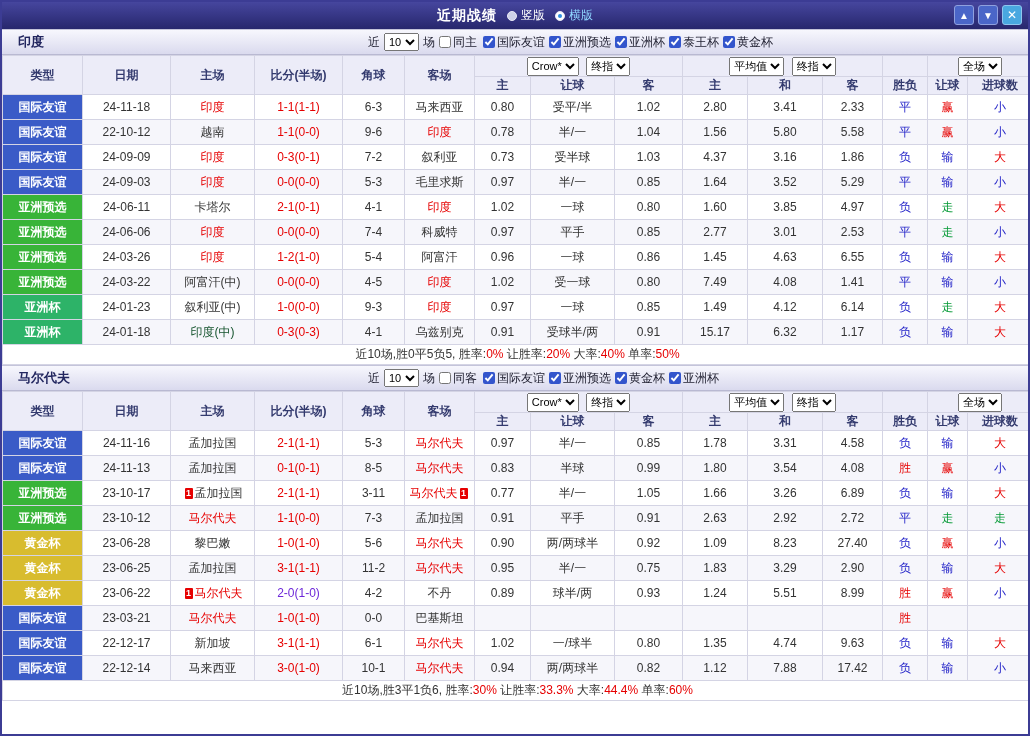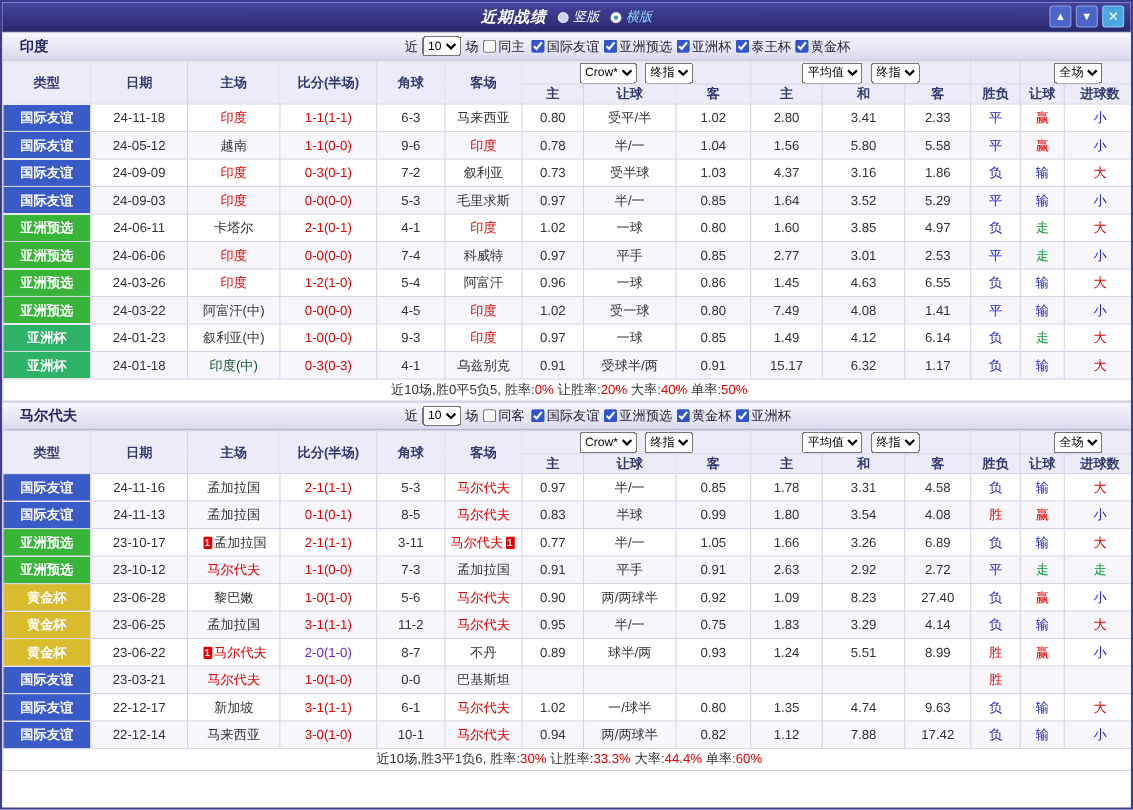--- a/index.html
+++ b/index.html
@@ -9,21 +9,21 @@
     width:1030px; height:736px; margin:0 auto; background:#fff;
     border:2px solid #3c3c94; display:flex; flex-direction:column; overflow:hidden;
     font-size:12px; color:#333;
   }
   
   .titlebar {
     flex:0 0 27px; height:27px; position:relative;
     background:linear-gradient(#46469e, #27276d);
     display:flex; align-items:center; color:#fff;
   }
-  .tb-center { margin:0 auto; display:flex; align-items:center; gap:10px;font-style:italic; }
+  .tb-center { margin:0 auto; display:flex; align-items:center; gap:10px; }
   .tb-title { font-weight:bold; font-size:14px; letter-spacing:1px; }
   .mode { display:inline-flex; align-items:center; gap:4px; cursor:pointer; font-size:12px; }
   .radio {
     width:10px; height:10px; border:1px solid #e8e8f6; border-radius:50%;
     background:#cfd2e8; position:relative; display:inline-block;
   }
   .mode.selected .radio { background:#fff; }
   .mode.selected .radio::after {
     content:""; position:absolute; left:2px; top:2px; width:4px; height:4px;
     border-radius:50%; background:#2f8fe0;
@@ -191,21 +191,21 @@
             <td>1.02</td>
             <td>2.80</td>
             <td>3.41</td>
             <td>2.33</td>
             <td style="color: rgb(35, 35, 200);">平</td>
             <td style="color: rgb(230, 0, 0);">赢</td>
             <td style="color: rgb(35, 35, 200);">小</td>
           </tr>
           <tr>
             <td style="color: rgb(255, 255, 255); font-weight: bold; background: rgb(58, 91, 199);">国际友谊</td>
-            <td>24-05-12</td>
+            <td>22-10-12</td>
             <td><span>越南</span></td>
             <td style="color: rgb(230, 0, 0);">1-1(0-0)</td>
             <td>9-6</td>
             <td><span style="color: rgb(230, 0, 0);">印度</span></td>
             <td>0.78</td>
             <td>半/一</td>
             <td>1.04</td>
             <td>1.56</td>
             <td>5.80</td>
             <td>5.58</td>
@@ -531,31 +531,31 @@
             <td>23-06-25</td>
             <td><span>孟加拉国</span></td>
             <td style="color: rgb(230, 0, 0);">3-1(1-1)</td>
             <td>11-2</td>
             <td><span style="color: rgb(230, 0, 0);">马尔代夫</span></td>
             <td>0.95</td>
             <td>半/一</td>
             <td>0.75</td>
             <td>1.83</td>
             <td>3.29</td>
-            <td>4.14</td>
+            <td>2.90</td>
             <td style="color: rgb(35, 35, 200);">负</td>
             <td style="color: rgb(35, 35, 200);">输</td>
             <td style="color: rgb(230, 0, 0);">大</td>
           </tr>
           <tr>
             <td style="color: rgb(255, 255, 255); font-weight: bold; background: rgb(216, 188, 46);">黄金杯</td>
             <td>23-06-22</td>
             <td><span class="card" style="background: rgb(230, 0, 0);">1</span><span style="color: rgb(230, 0, 0);">马尔代夫</span></td>
             <td style="color: #6d28d9;">2-0(1-0)</td>
-            <td>8-7</td>
+            <td>4-2</td>
             <td><span>不丹</span></td>
             <td>0.89</td>
             <td>球半/两</td>
             <td>0.93</td>
             <td>1.24</td>
             <td>5.51</td>
             <td>8.99</td>
             <td style="color: rgb(230, 0, 0);">胜</td>
             <td style="color: rgb(230, 0, 0);">赢</td>
             <td style="color: rgb(35, 35, 200);">小</td>

